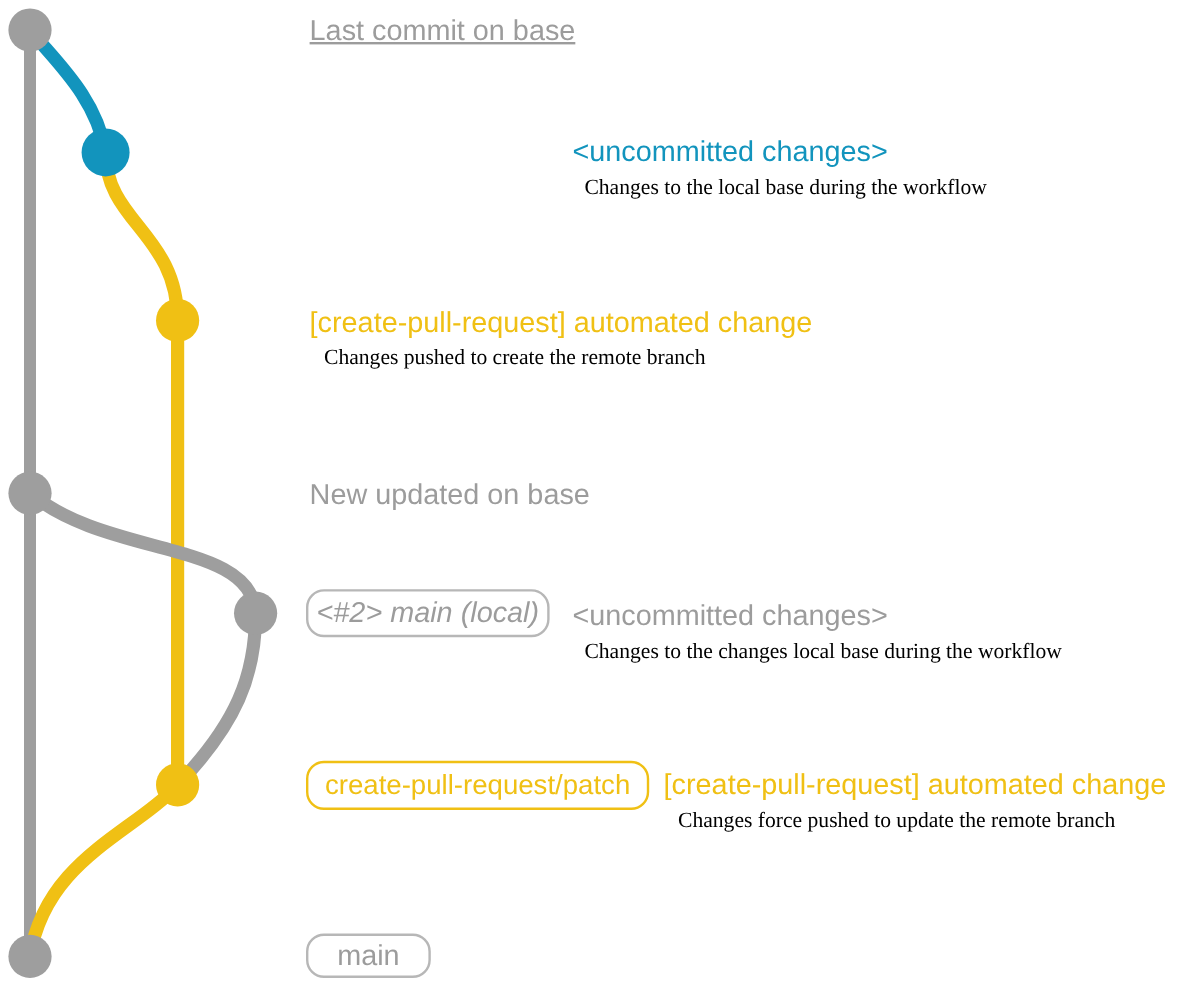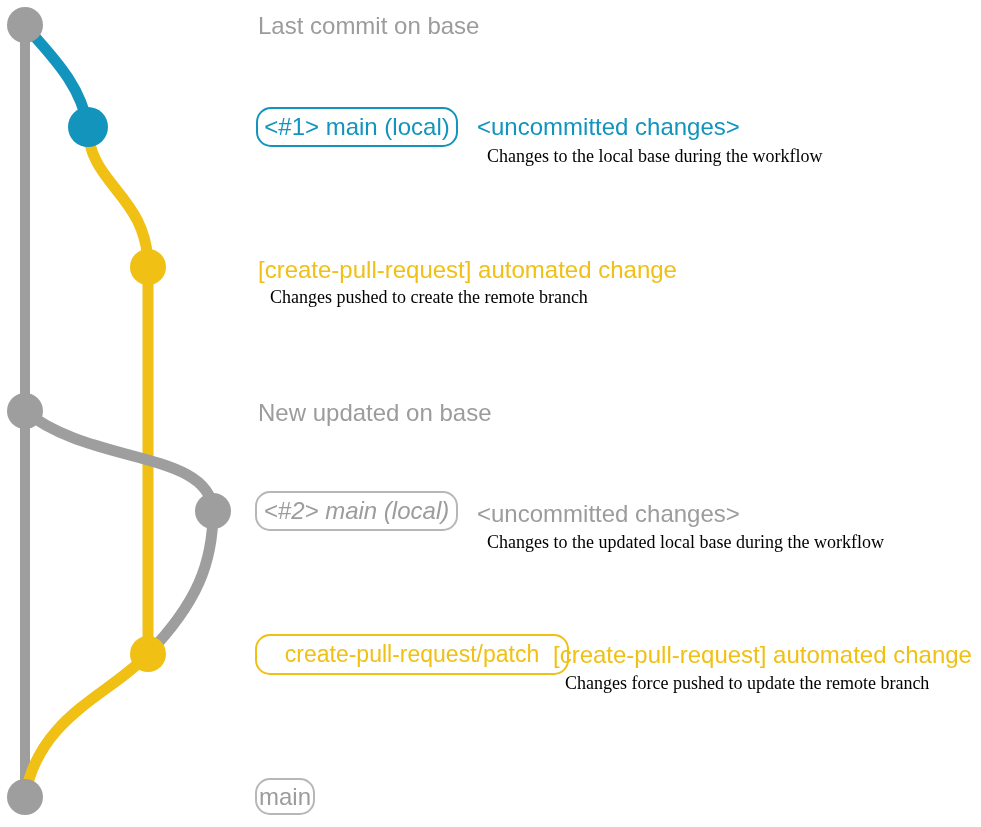--- a/index.html
+++ b/index.html
@@ -66,34 +66,33 @@
 
     <circle cx="25" cy="25" r="18" style="fill:var(--gray)"></circle>
     <circle cx="88" cy="127" r="20" style="fill:var(--blue)"></circle>
     <circle cx="148" cy="267" r="18" style="fill:var(--yellow)"></circle>
     <circle cx="25" cy="411" r="18" style="fill:var(--gray)"></circle>
     <circle cx="213" cy="511" r="18" style="fill:var(--gray)"></circle>
     <circle cx="148" cy="654" r="18" style="fill:var(--yellow)"></circle>
     <circle cx="25" cy="797" r="18" style="fill:var(--gray)"></circle>
   </svg>
 
-  <div class="lbl sans c-gray" style="left:258px; top:12px;">Last commit on base</div>
+  <div class="lbl sans c-gray" style="left:258px; top:12px;text-decoration:underline;">Last commit on base</div>
 
-  <div class="tag tag-blue" style="left:256px; top:107px; width:202px; height:40px;">&lt;#1&gt; main (local)</div>
   <div class="lbl sans c-blue" style="left:477px; top:113px;">&lt;uncommitted changes&gt;</div>
   <div class="lbl serif" style="left:487px; top:146px;">Changes to the local base during the workflow</div>
 
   <div class="lbl sans c-yellow" style="left:258px; top:256px;">[create-pull-request] automated change</div>
   <div class="lbl serif" style="left:270px; top:287px;">Changes pushed to create the remote branch</div>
 
   <div class="lbl sans c-gray" style="left:258px; top:399px;">New updated on base</div>
 
   <div class="tag tag-gray" style="left:255px; top:491px; width:203px; height:40px;font-style:italic;">&lt;#2&gt; main (local)</div>
   <div class="lbl sans c-gray" style="left:477px; top:500px;">&lt;uncommitted changes&gt;</div>
-  <div class="lbl serif" style="left:487px; top:532px;">Changes to the updated local base during the workflow</div>
+  <div class="lbl serif" style="left:487px; top:532px;">Changes to the changes local base during the workflow</div>
 
-  <div class="tag tag-yellow" style="left:255px; top:634px; width:314px; height:41px; font-size:23px;text-align:center;">create-pull-request/patch</div>
+  <div class="tag tag-yellow" style="left:255px; top:634px; width:286px; height:41px; font-size:23px;text-align:center;">create-pull-request/patch</div>
   <div class="lbl sans c-yellow" style="left:553px; top:641px;">[create-pull-request] automated change</div>
   <div class="lbl serif" style="left:565px; top:673px;">Changes force pushed to update the remote branch</div>
 
-  <div class="tag tag-gray" style="left:255px; top:778px; width:60px; height:37px;">main</div>
+  <div class="tag tag-gray" style="left:255px; top:778px; width:104px; height:37px;">main</div>
 
 </div>
 
 </body></html>

